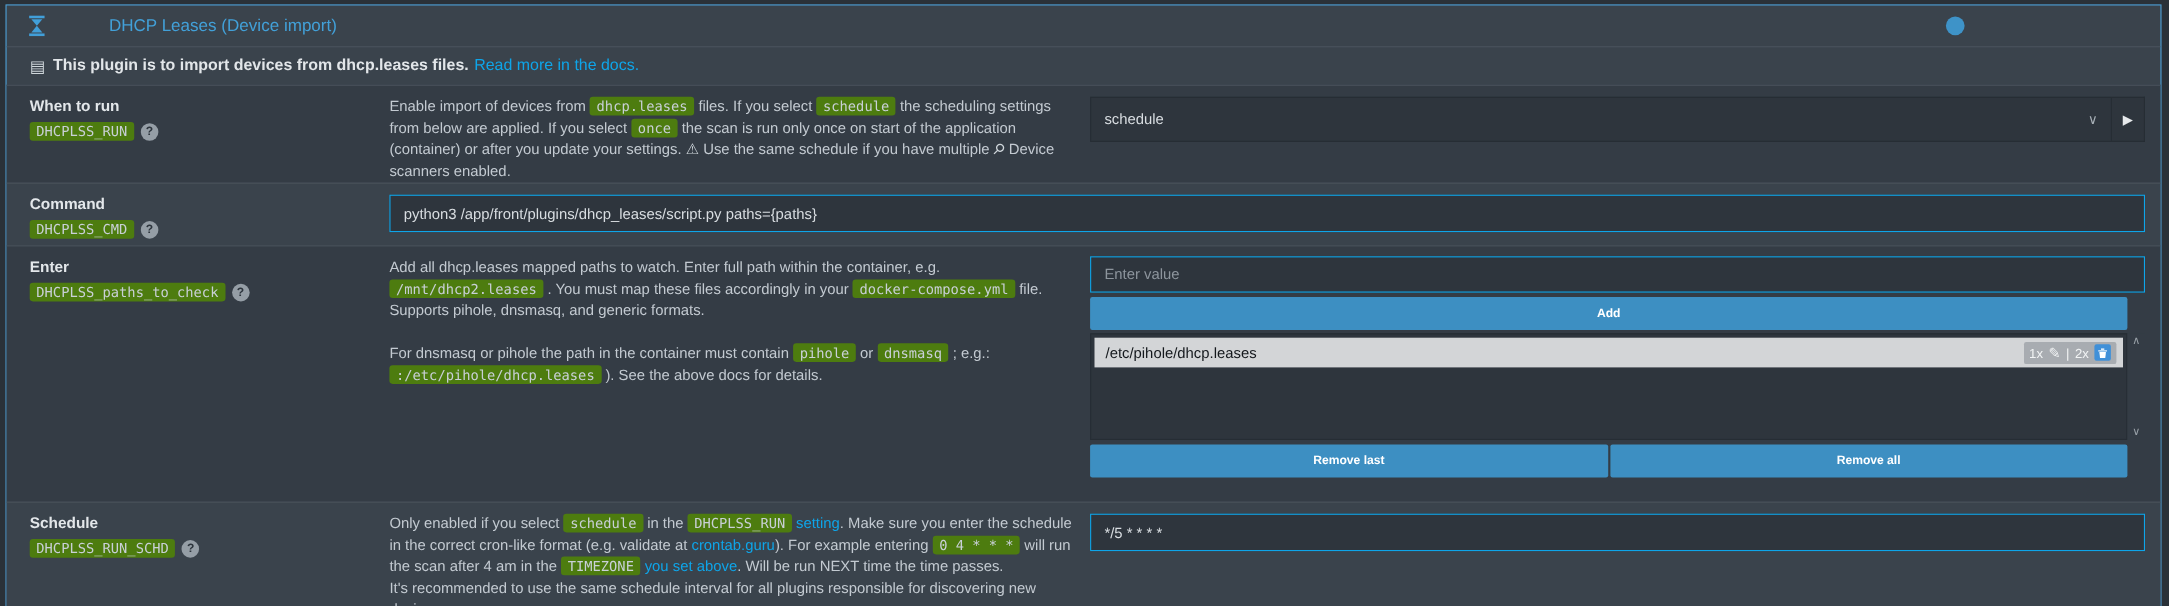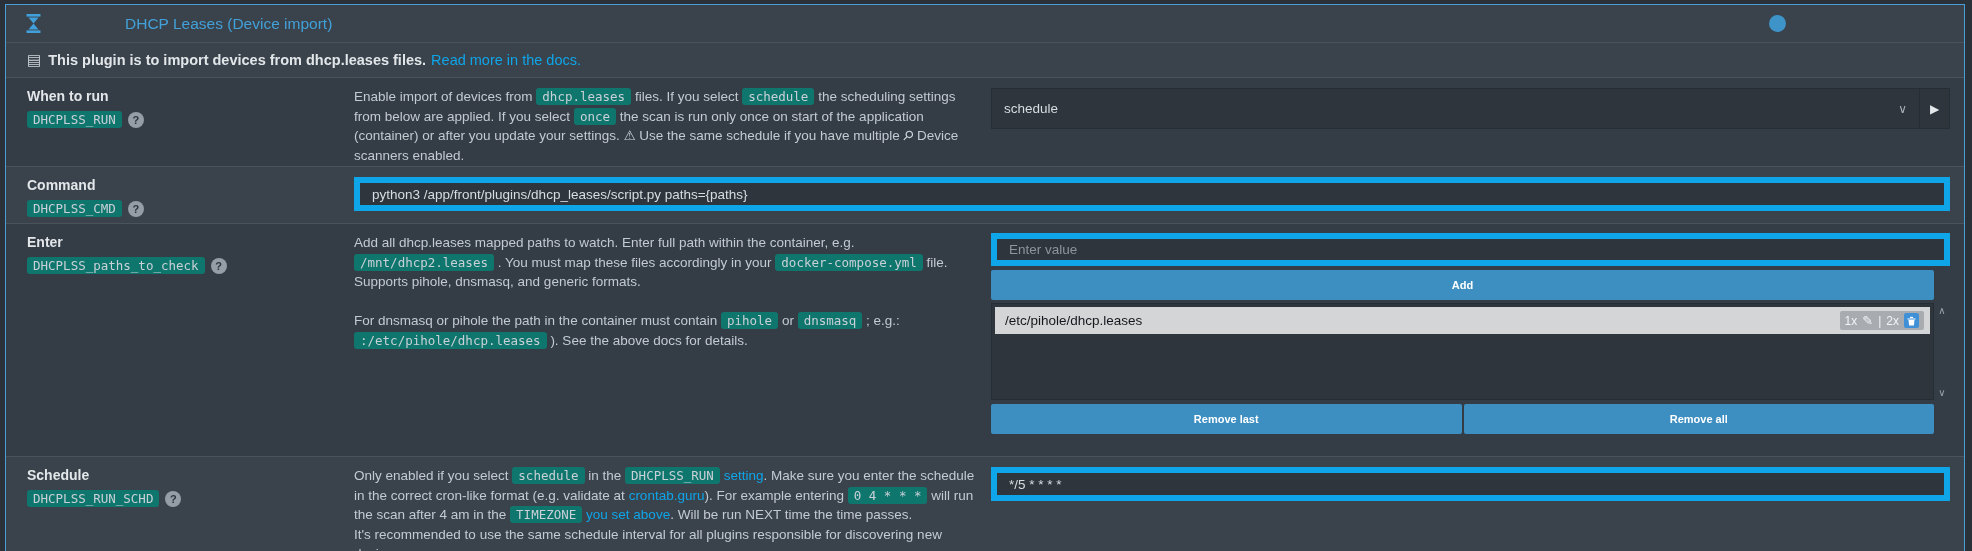--- a/index.html
+++ b/index.html
@@ -3,21 +3,21 @@
 <meta charset="utf-8">
 <style>
   * { margin:0; padding:0; box-sizing:border-box; }
   html,body { width:1972px; height:551px; overflow:hidden; background:#2a3138;
     font-family:"Liberation Sans","DejaVu Sans",sans-serif; }
   .panel { margin:4px 7px 0 5px; border:1px solid #4a9ed4; background:#3a434c; }
 
   
   .panel-header { height:37px; display:flex; align-items:center; padding:0 20px; }
   .hourglass { width:15px; height:19px; display:inline-block; }
-  .panel-title { margin-left:84px; color:#42a0d8; font-size:15.5px; }
+  .panel-title { margin-left:58px; color:#42a0d8; font-size:15.5px; }
   .status-dot { margin-left:auto; margin-right:158px; width:17px; height:17px;
     border-radius:50%; background:#3e93c8; }
 
   
   .info-bar { height:35px; border-top:1px solid #4a535c; display:flex; align-items:center;
     padding:0 21px; font-size:14.5px; color:#e2e6e9; }
   .book-icon { font-size:15px; color:#cfd6db; margin-right:7px; }
   .info-text { font-weight:bold; }
   .info-link, .inline-link { color:#0ea5e9; text-decoration:none; margin-left:5px; cursor:pointer; }
   .inline-link { margin-left:0; }
@@ -32,30 +32,30 @@
   .row-schedule { min-height:121px; }
 
   .col-label { width:348px; padding:10px 10px 10px 21px; flex:none; }
   .col-desc  { width:637px; padding:9px 16px 9px 0; flex:none;
     font-size:13.5px; line-height:19.5px; color:#c3cad1; }
   .col-ctrl  { flex:1; padding:8px 14px 8px 0; }
 
   .setting-label { font-size:14px; font-weight:bold; color:#e3e7ea; }
   .code-badge-row { margin-top:7px; display:flex; align-items:center; gap:6px; }
   code, .inline-code { font-family:"DejaVu Sans Mono","Liberation Mono",monospace;
-    font-size:12.5px; color:#c9d0d7; background:#0f766e; padding:1px 6px; border-radius:3px; }
+    font-size:12.5px; color:#c9d0d7; background:#4d7c0f; padding:1px 6px; border-radius:3px; }
   .help-badge { width:16px; height:16px; border-radius:50%; background:#959ea6; color:#2c343c;
     font-size:11px; font-weight:bold; display:inline-flex; align-items:center;
     justify-content:center; cursor:pointer; flex:none; }
 
   .inline-icon { color:#cfd6db; }
   .inline-icon.search { display:inline-block; transform:rotate(45deg); font-weight:bold; }
 
   
-  .field { width:100%; height:34px; background:#2e353d; border:6px solid #0ea5e9;
+  .field { width:100%; height:34px; background:#2e353d; border:1px solid #0ea5e9;
     color:#d8dde1; font-size:13.5px; padding:0 12px; outline:none;
     font-family:"Liberation Sans","DejaVu Sans",sans-serif; }
   .field::placeholder { color:#8d959d; }
 
   .select-wrap { display:flex; height:41px; margin-top:2px; }
   .select-box { flex:1; background:#2e353d; border:1px solid #262d34; display:flex;
     align-items:center; padding:0 12px; color:#d8dde1; font-size:13.5px; cursor:pointer; }
   .select-chevron { margin-left:auto; color:#a9b1b8; font-size:12px; }
   .play-button { width:30px; background:#2e353d; border:1px solid #262d34; border-left:none;
     color:#e6e9eb; font-size:12px; display:flex; align-items:center; justify-content:center;

